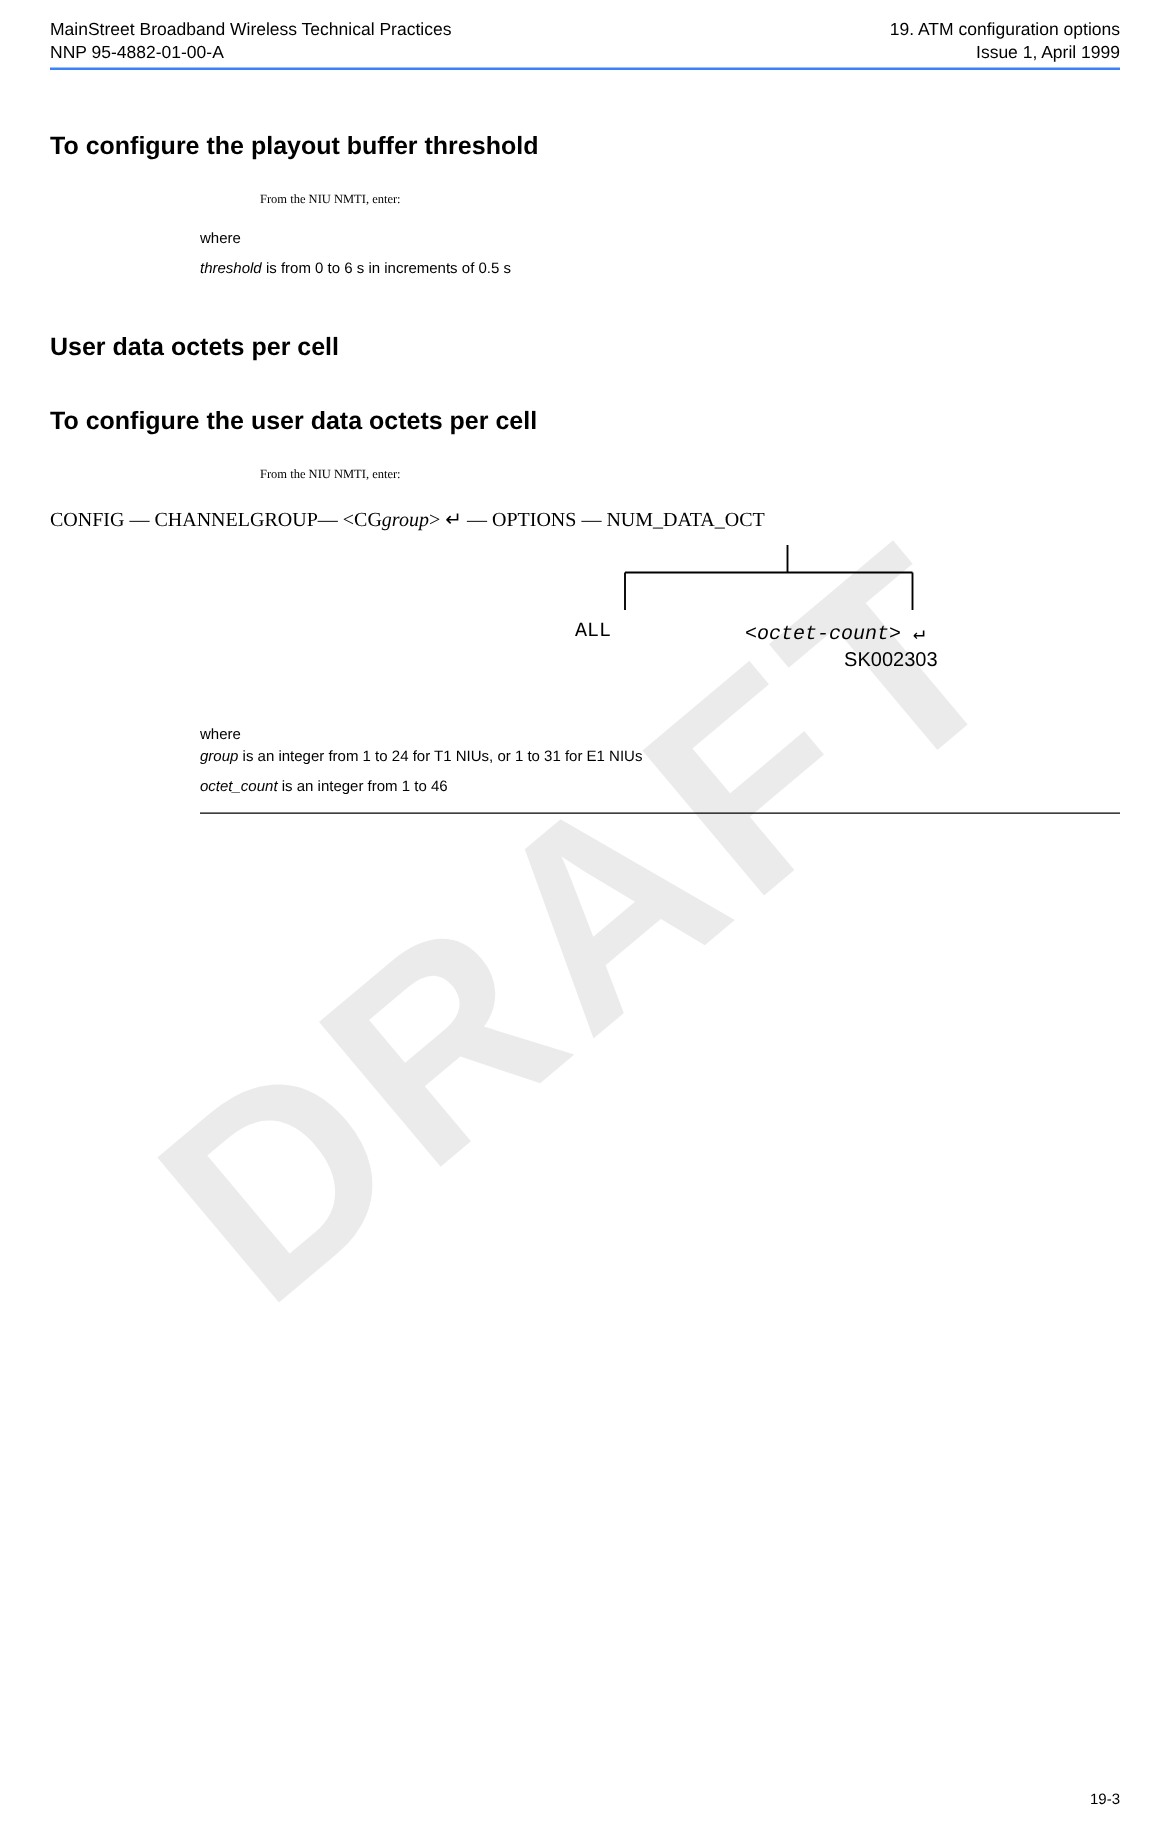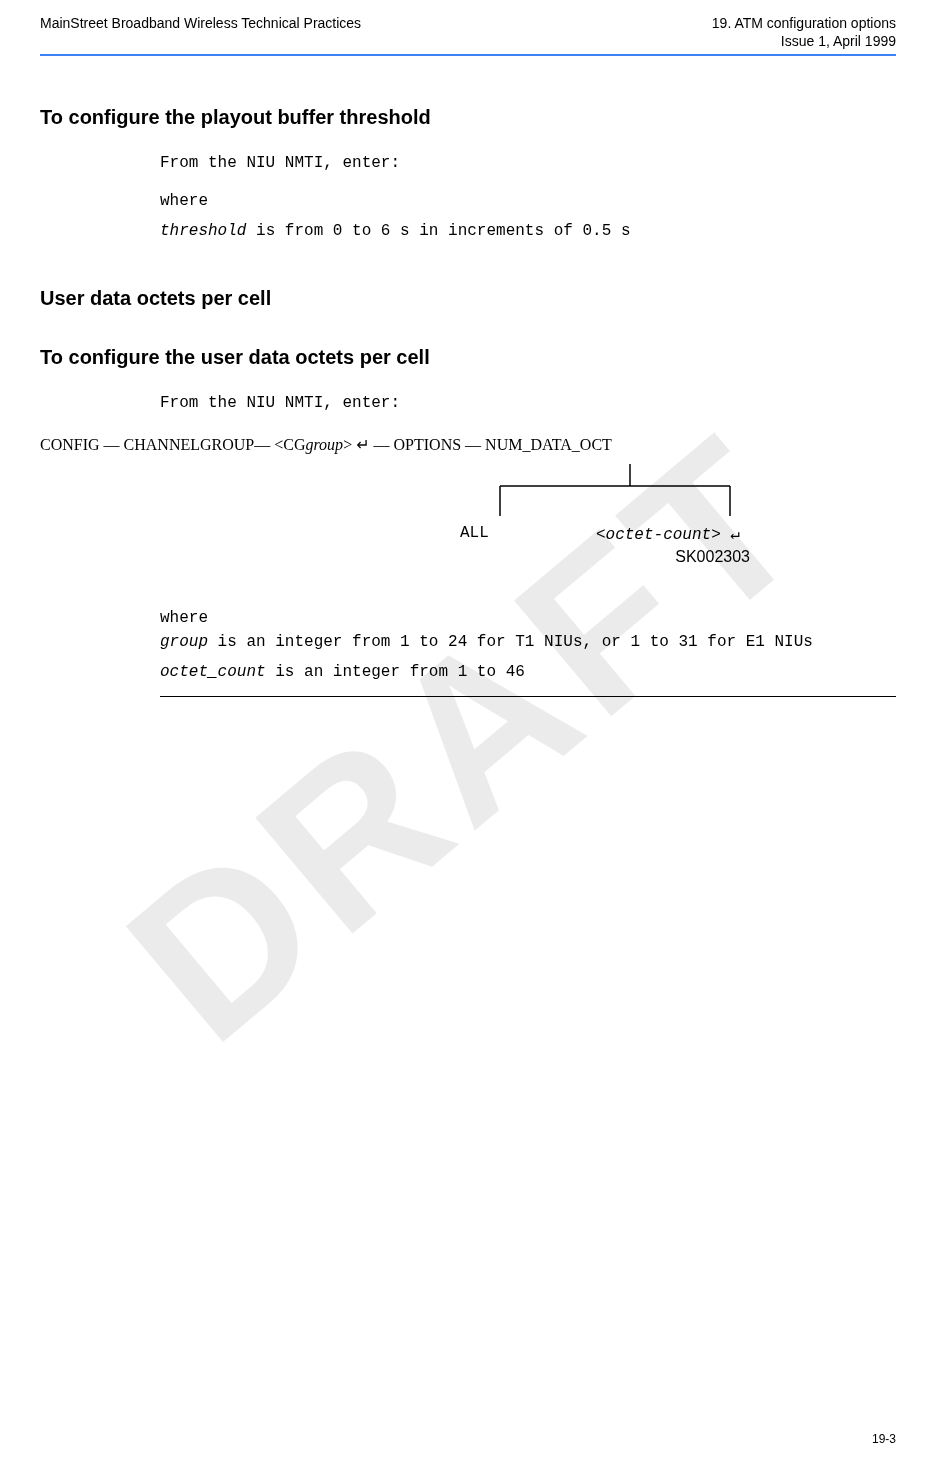--- a/index.html
+++ b/index.html
@@ -43,28 +43,29 @@
       font-weight: bold;
       font-size: 20px;
       margin-bottom: 24px;
       margin-top: 32px;
     }
     .body-block {
       margin-left: 120px;
       margin-right: 20px;
     }
     .serif {
-      font-family: Liberation Mono, monospace;
-      font-size: 16px;
+      font-family: Liberation Serif, serif;
+      font-size: 10px;
       line-height: 1.35;
+      margin-left: 48px;
     }
     .para { margin-bottom: 14px; }
     .small {
-      font-family: Liberation Mono, monospace;
-      font-size: 16px;
+      font-family: Liberation Sans, sans-serif;
+      font-size: 12px;
       line-height: 1.5;
     }
     .italic { font-style: italic; }
     .diagram-container {
       margin-top: 20px;
       margin-bottom: 40px;
     }
     .diagram-line1 {
       font-family: "Palatino Linotype", Palatino, Georgia, serif;
       font-size: 16px;
@@ -103,20 +104,21 @@
     }
   </style>
 </head>
 <body>
 
 <div class="watermark">DRAFT</div>
 
 <div class="header">
   <div class="header-left">
     <div>MainStreet Broadband Wireless Technical Practices</div>
+    <div>NNP 95-4882-01-00-A</div>
   </div>
   <div class="header-right">
     <div>19. ATM configuration options</div>
     <div>Issue 1, April 1999</div>
   </div>
 </div>
 
 <div class="content">
 
   <h2>To configure the playout buffer threshold</h2>

